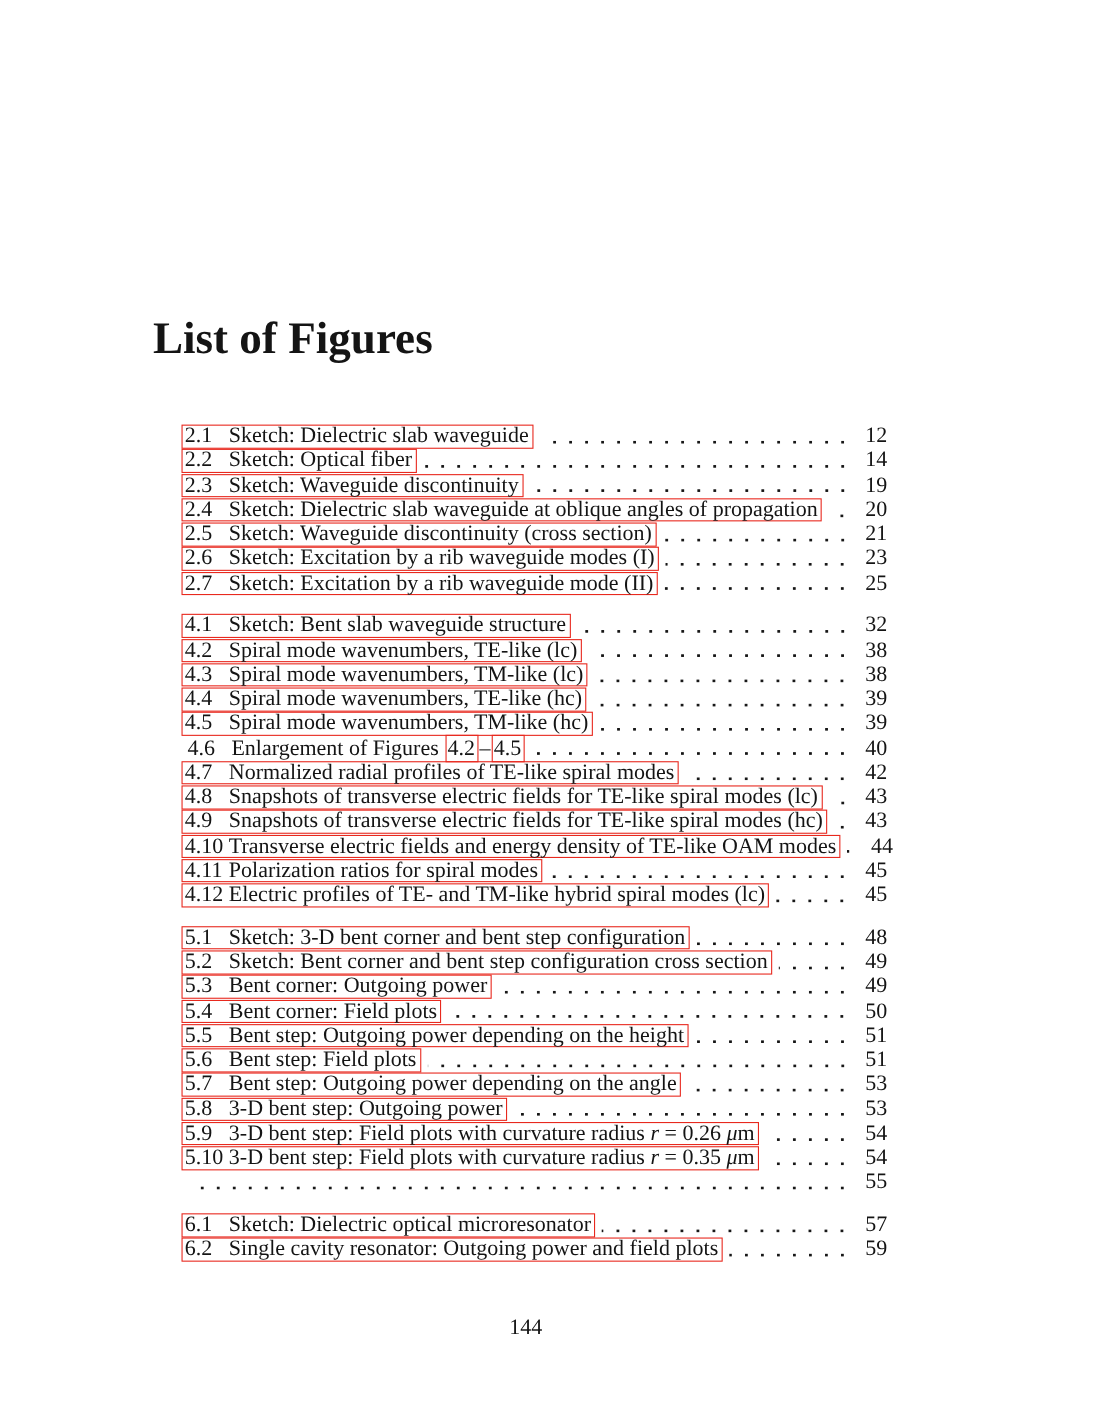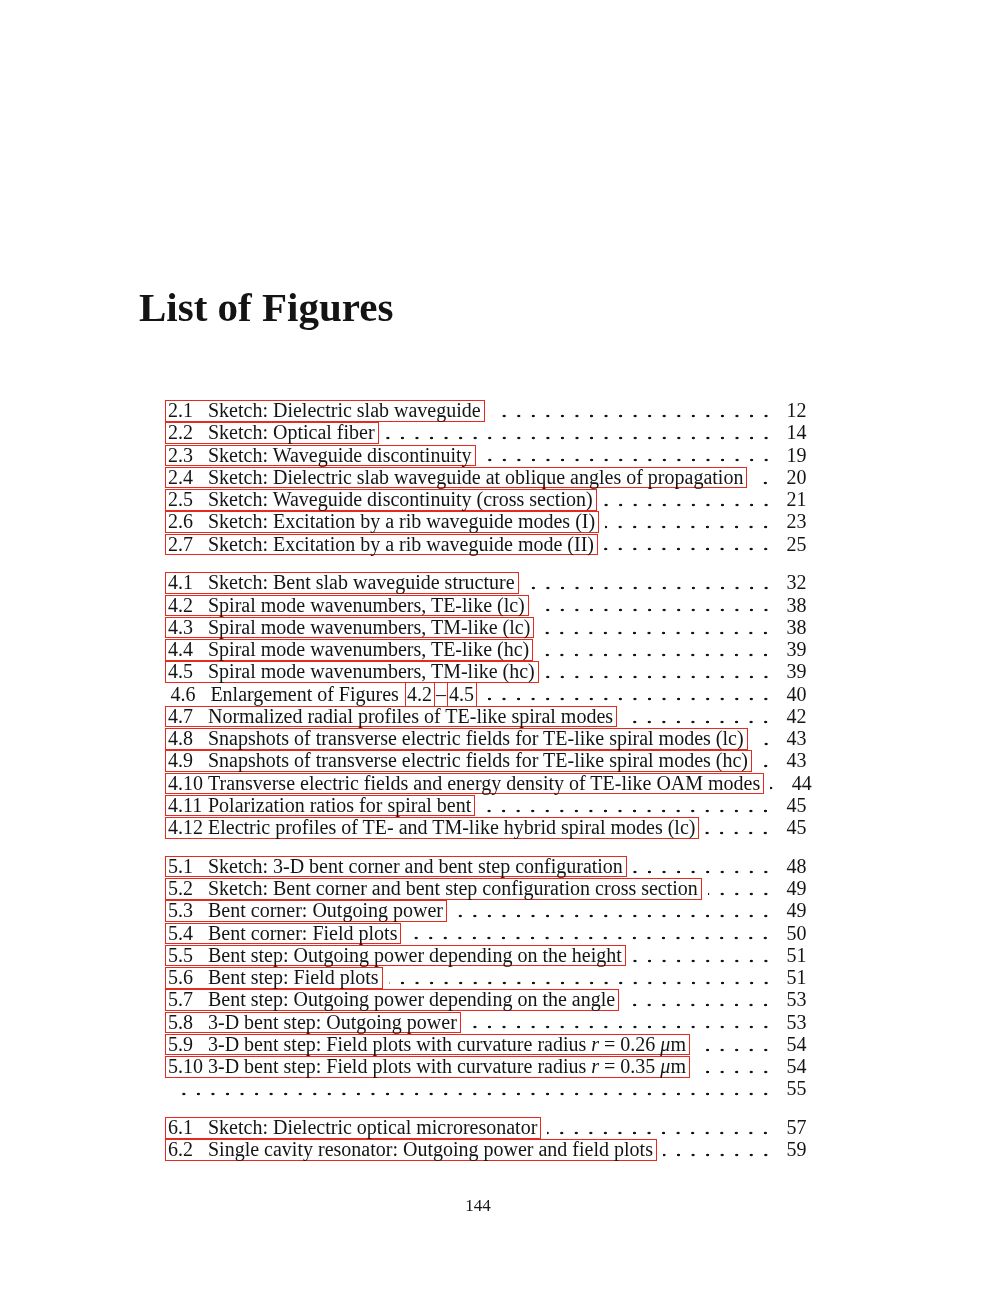--- a/index.html
+++ b/index.html
@@ -19,21 +19,21 @@
     position: absolute;
     left: 139px; top: 260px;
     font-size: 41px;
     font-weight: 700;
     line-height: 1;
     white-space: nowrap;
   }
 
   .lof {
     position: absolute;
-    left: 165px; top: 399px;
+    left: 165px; top: 385px;
     width: 651px;
     font-size: 20px;
   }
   .group + .group { margin-top: 16.5px; }
 
   .entry-row {
     display: flex;
     align-items: baseline;
     height: 22.25px;
     white-space: nowrap;
@@ -69,21 +69,21 @@
   .pg {
     flex: 0 0 39px;
     text-align: center;
   }
 
   .folio {
     position: absolute;
     left: 140px; top: 1196px;
     width: 676px;
     text-align: center;
-    font-size: 17px;
+    font-size: 20px;
   }
 </style>
 </head>
 <body style="background: rgb(255, 255, 255);">
 
 <div class="sheet">
   <h1 class="doc-title">List of Figures</h1>
   <div class="lof">
       <div class="group">
         <div class="entry-row">
@@ -167,21 +167,21 @@
           <span class="linkbox"><span class="num">4.9</span><span class="ttl"><span>Snapshots of transverse electric fields for TE-like spiral modes (hc)</span></span></span>
           <span class="leader"></span>
           <span class="pg">43</span>
         </div>
         <div class="entry-row">
           <span class="linkbox"><span class="num">4.10</span><span class="ttl"><span>Transverse electric fields and energy density of TE-like OAM modes</span></span></span>
           <span class="leader"></span>
           <span class="pg">44</span>
         </div>
         <div class="entry-row">
-          <span class="linkbox"><span class="num">4.11</span><span class="ttl"><span>Polarization ratios for spiral bent</span></span></span>
+          <span class="linkbox"><span class="num">4.11</span><span class="ttl"><span>Polarization ratios for spiral modes</span></span></span>
           <span class="leader"></span>
           <span class="pg">45</span>
         </div>
         <div class="entry-row">
           <span class="linkbox"><span class="num">4.12</span><span class="ttl"><span>Electric profiles of TE- and TM-like hybrid spiral modes (lc)</span></span></span>
           <span class="leader"></span>
           <span class="pg">45</span>
         </div>
       </div>
       <div class="group">

